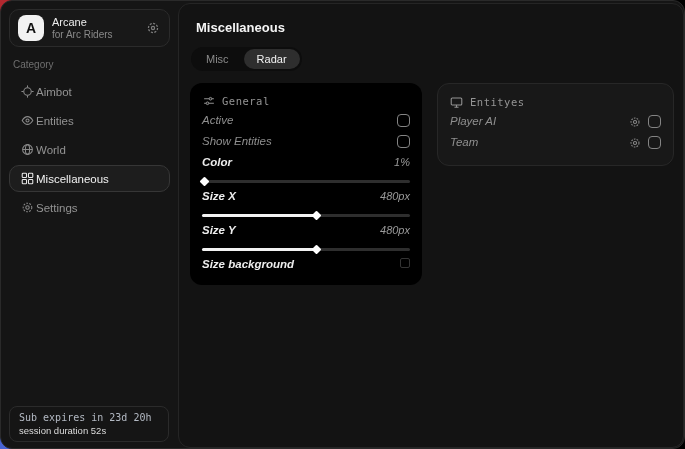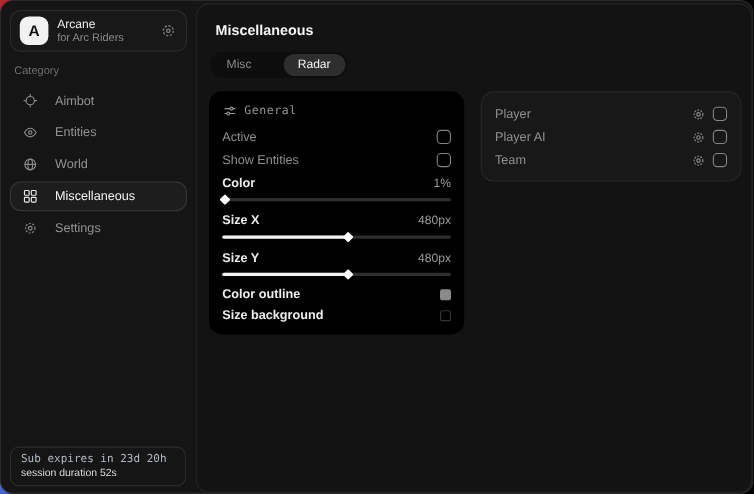--- a/index.html
+++ b/index.html
@@ -22,54 +22,54 @@
           font-weight:bold; font-size:14px; display:flex; align-items:center; justify-content:center; }
   .acct-text { flex:1; line-height:1.15; }
   .acct-name { color:#ececec; font-size:11px; font-weight:normal; }
   .acct-sub  { color:#8a8a8a; font-size:10px; }
   .sync-btn { color:#7d7d7d; width:16px; height:16px; display:flex; align-items:center;
               justify-content:center; cursor:pointer; }
 
   .cat-label { color:#6f6f6f; font-size:10px; margin:12px 0 8px 4px; }
 
   .nav { display:flex; flex-direction:column; gap:2px; }
-  .nav-item { display:flex; align-items:center; gap:16px; height:27px; padding:0 10px;
+  .nav-item { display:flex; align-items:center; gap:2px; height:27px; padding:0 10px;
               border:1px solid transparent; border-radius:10px; color:#939393; font-size:11.5px;
               cursor:pointer; }
   .nav-item .nicon { width:14px; height:14px; display:flex; align-items:center; justify-content:center;
                      color:#8a8a8a; }
   .nav-item.active { background:#1d1d1d; border-color:#363636; color:#f2f2f2; font-weight:500; }
   .nav-item.active .nicon { color:#e8e8e8; }
 
   .sub-card { position:absolute; left:8px; bottom:6px; width:160px; border:1px solid #2b2b2b;
               border-radius:8px; padding:5px 9px; background:#151515; }
   .sub-line1 { font-family:"DejaVu Sans Mono", monospace; font-size:10px; color:#b4bac4; }
   .sub-line2 { font-size:9.5px; color:#dcdcdc; font-weight:400; margin-top:2px; }
 
   
   .main { position:absolute; left:177px; top:2px; width:506px; height:445px;
           background:#131313; border:1px solid #252525; border-radius:12px; }
   .page-title { color:#f5f5f5; font-size:13px; font-weight:bold; margin:16px 0 0 17px; }
 
-  .tabs { display:inline-flex; align-items:center; gap:16px; margin:12px 0 0 12px;
+  .tabs { display:inline-flex; align-items:center; gap:2px; margin:12px 0 0 12px;
           background:#0d0d0d; border-radius:999px; padding:2px; }
   .tab { font-size:11px; padding:4px 13px; border-radius:999px; color:#8a8a8a; cursor:pointer; }
   .tab.active { background:#2e2e2e; color:#f2f2f2; }
 
   .cards { display:flex; align-items:flex-start; gap:15px; margin:12px 0 0 11px; }
   .card { border-radius:12px; padding:9px 12px 8px; }
   .card-general  { width:232px; background:#000000; }
   .card-entities { width:237px; background:#181818; border:1px solid #272727; }
 
   .card-head { display:flex; align-items:center; gap:7px; height:18px; margin-bottom:4px;
                color:#949494; font-family:"DejaVu Sans Mono", monospace; font-size:10.5px;
                letter-spacing:.5px; }
   .card-head .cicon { width:13px; height:13px; display:flex; align-items:center; justify-content:center; }
 
-  .row { display:flex; align-items:center; justify-content:space-between; height:21px; }
+  .row { display:flex; align-items:flex-start; justify-content:space-between; height:21px;font-style:italic; }
   .row-label-dim { color:#8f8f8f; font-size:11.5px; }
   .row-label     { color:#ededed; font-size:11.5px; font-weight:600; }
   .row-value     { color:#9a9a9a; font-size:11px; }
 
   .checkbox { width:13px; height:13px; border:1.5px solid #848484; border-radius:4px;
               background:transparent; cursor:pointer; flex:none; }
 
   .slider-group { margin-bottom:4px; }
   .slider { position:relative; height:9px; cursor:pointer; }
   .slider .track { position:absolute; left:0; right:0; top:3px; height:3px; background:#2e2e2e;
@@ -245,45 +245,39 @@
               <span class="row-label">Size Y</span>
               <span class="row-value">480px</span>
             </div>
             <div class="slider">
               <div class="track"></div>
               <div class="fill" style="width: 55%;"></div>
               <div class="thumb" style="left: 55%;"></div>
             </div>
           </div>
 
-          <div class="row color-row">
-            <span class="row-label">Color outline</span>
-            <span class="swatch swatch-outline"></span>
-          </div>
 
           <div class="row color-row">
             <span class="row-label">Size background</span>
             <span class="swatch swatch-bg"></span>
           </div>
         </div>
 
         <div class="card card-entities">
-
-          <div class="row">
-            <span class="row-label-dim">Player</span>
-            <span class="ent-right">
-              <span class="gear-mini">
-                <svg width="12" height="12" viewBox="0 0 16 16" fill="none" stroke="currentColor" stroke-width="1.4">
-                  <circle cx="8" cy="8" r="5.3" stroke-dasharray="2.2 1.6"></circle>
-                  <circle cx="8" cy="8" r="2.1"></circle>
-                </svg>
-              </span>
-              <span class="checkbox"></span>
+          <div class="card-head">
+            <span class="cicon">
+              <svg width="13" height="13" viewBox="0 0 16 16" fill="none" stroke="currentColor" stroke-width="1.3">
+                <rect x="1.5" y="2.5" width="13" height="8.5" rx="1.2"></rect>
+                <line x1="5.5" y1="13.8" x2="10.5" y2="13.8"></line>
+                <line x1="8" y1="11" x2="8" y2="13.8"></line>
+              </svg>
             </span>
-          </div>
+            <span>Entityes</span>
+          </div>
+
 
           <div class="row">
             <span class="row-label-dim">Player AI</span>
             <span class="ent-right">
               <span class="gear-mini">
                 <svg width="12" height="12" viewBox="0 0 16 16" fill="none" stroke="currentColor" stroke-width="1.4">
                   <circle cx="8" cy="8" r="5.3" stroke-dasharray="2.2 1.6"></circle>
                   <circle cx="8" cy="8" r="2.1"></circle>
                 </svg>
               </span>

